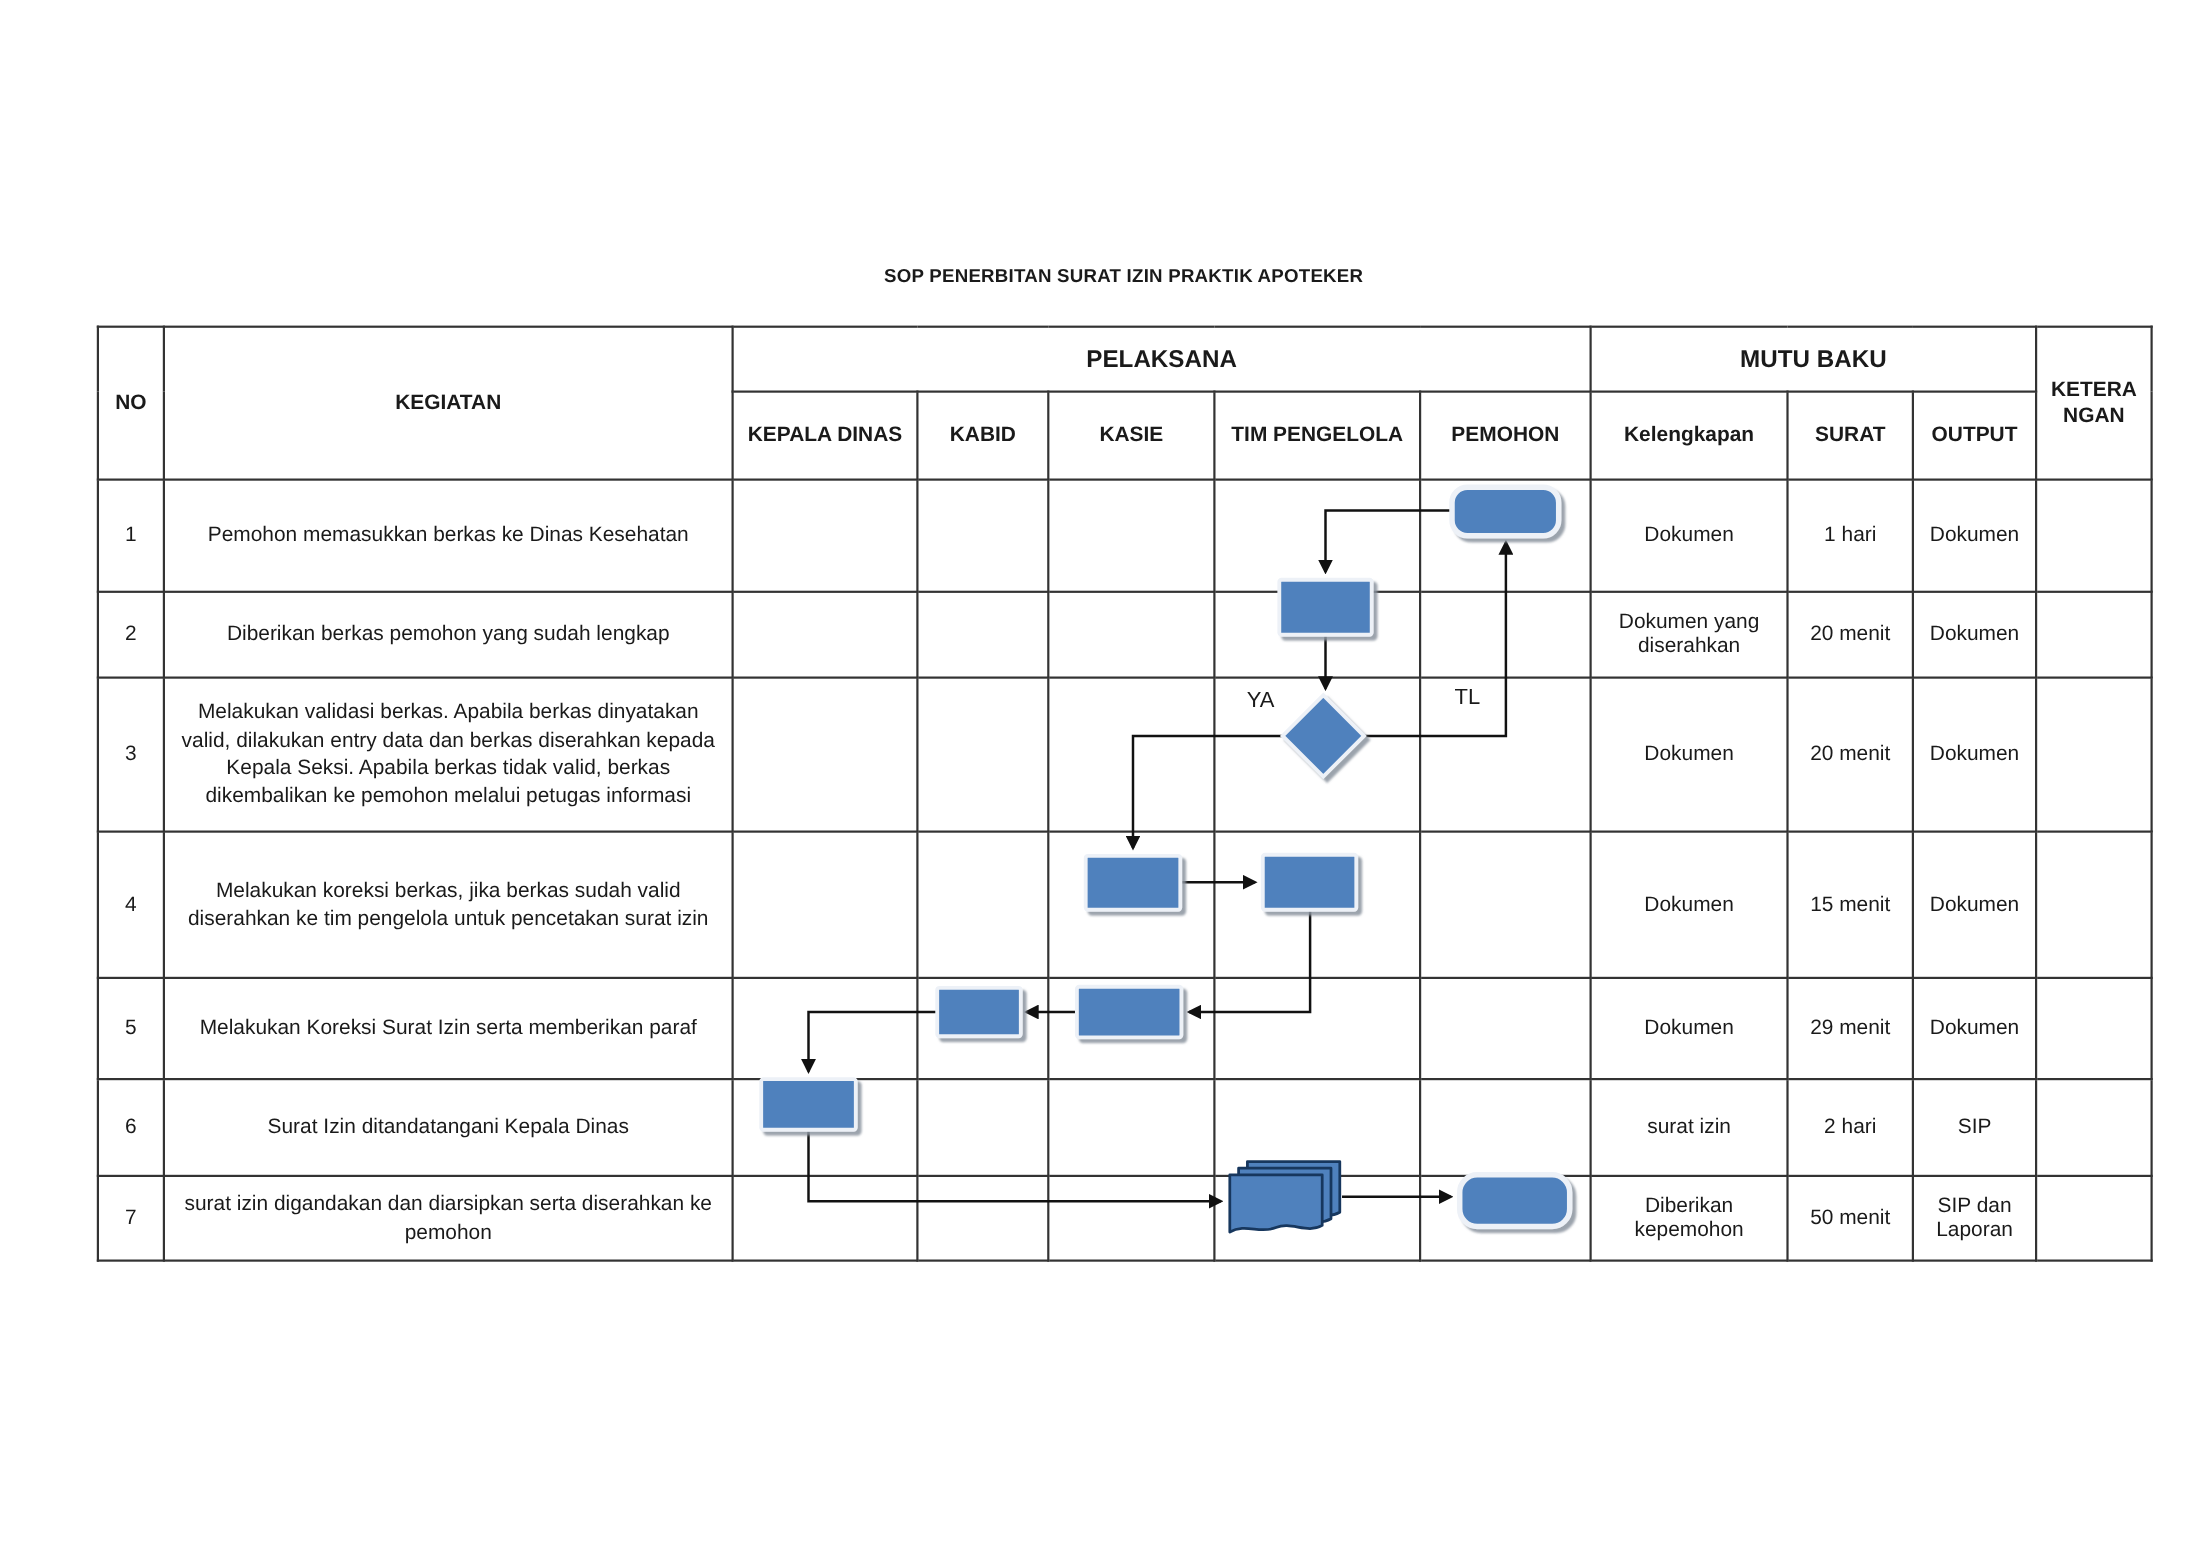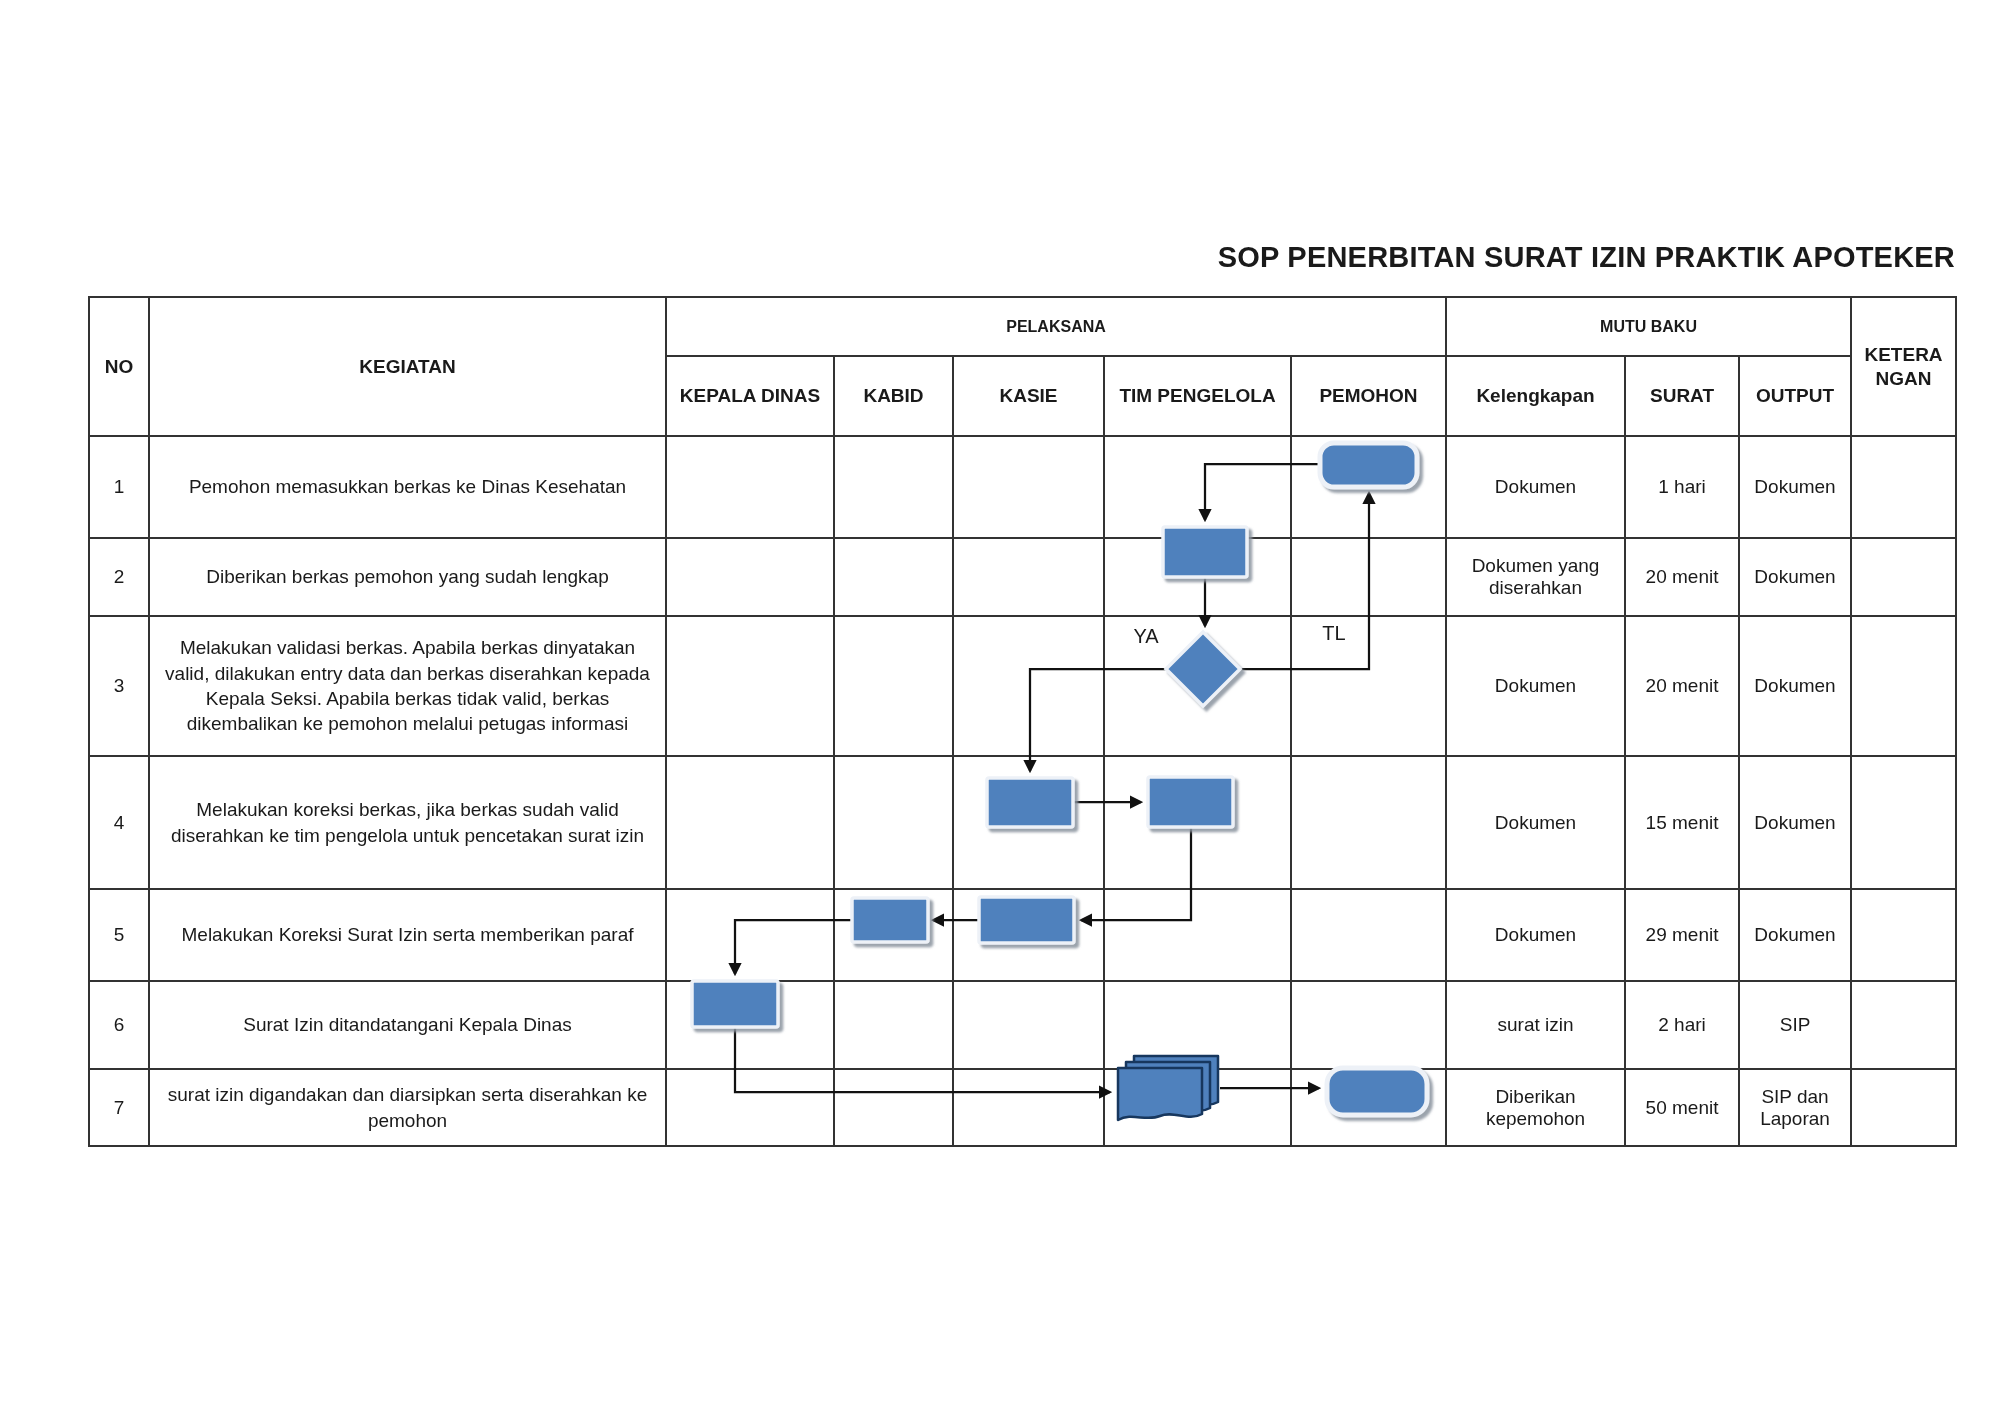--- a/index.html
+++ b/index.html
@@ -1,26 +1,26 @@
 <!DOCTYPE html>
 <html><head>
 <meta charset="utf-8">
 <style>
   html,body{margin:0;padding:0;background:#fff;}
   .page{position:relative;width:2000px;height:1414px;background:#ffffff;
         font-family:"Liberation Sans",sans-serif;color:#1a1a1a;overflow:hidden;}
-  .title{position:absolute;left:88px;top:241px;width:1867px;text-align:right;
-         font-size:29px;font-weight:bold;letter-spacing:.2px;}
+  .title{position:absolute;left:88px;top:241px;width:1867px;text-align:center;
+         font-size:17px;font-weight:bold;letter-spacing:.2px;}
   table.sop{position:absolute;left:88px;top:296px;width:1867px;
             border-collapse:collapse;table-layout:fixed;}
   .sop th,.sop td{border:2px solid #333;padding:2px 4px;font-size:19px;
                   text-align:center;vertical-align:middle;overflow:hidden;
                   font-weight:normal;}
   .sop th{font-weight:bold;}
-  th.grp{font-size:16px;}
+  th.grp{font-size:22px;}
   td.kegiatan{text-align:center;padding:6px 12px;line-height:1.33;}
   .ket-head div{line-height:1.25;}
   svg.flow{position:absolute;left:0;top:0;pointer-events:none;}
   .flow-shape{stroke:#edf1f7;stroke-width:3.5;}
   .term{stroke-width:5;}
   .doc-page{stroke:#17375e;stroke-width:2.5;stroke-linejoin:round;}
   .connector{fill:none;stroke:#111;stroke-width:2.25;}
   .flow-label{font-size:20px;fill:#1a1a1a;text-anchor:middle;}
 </style>
 </head>

